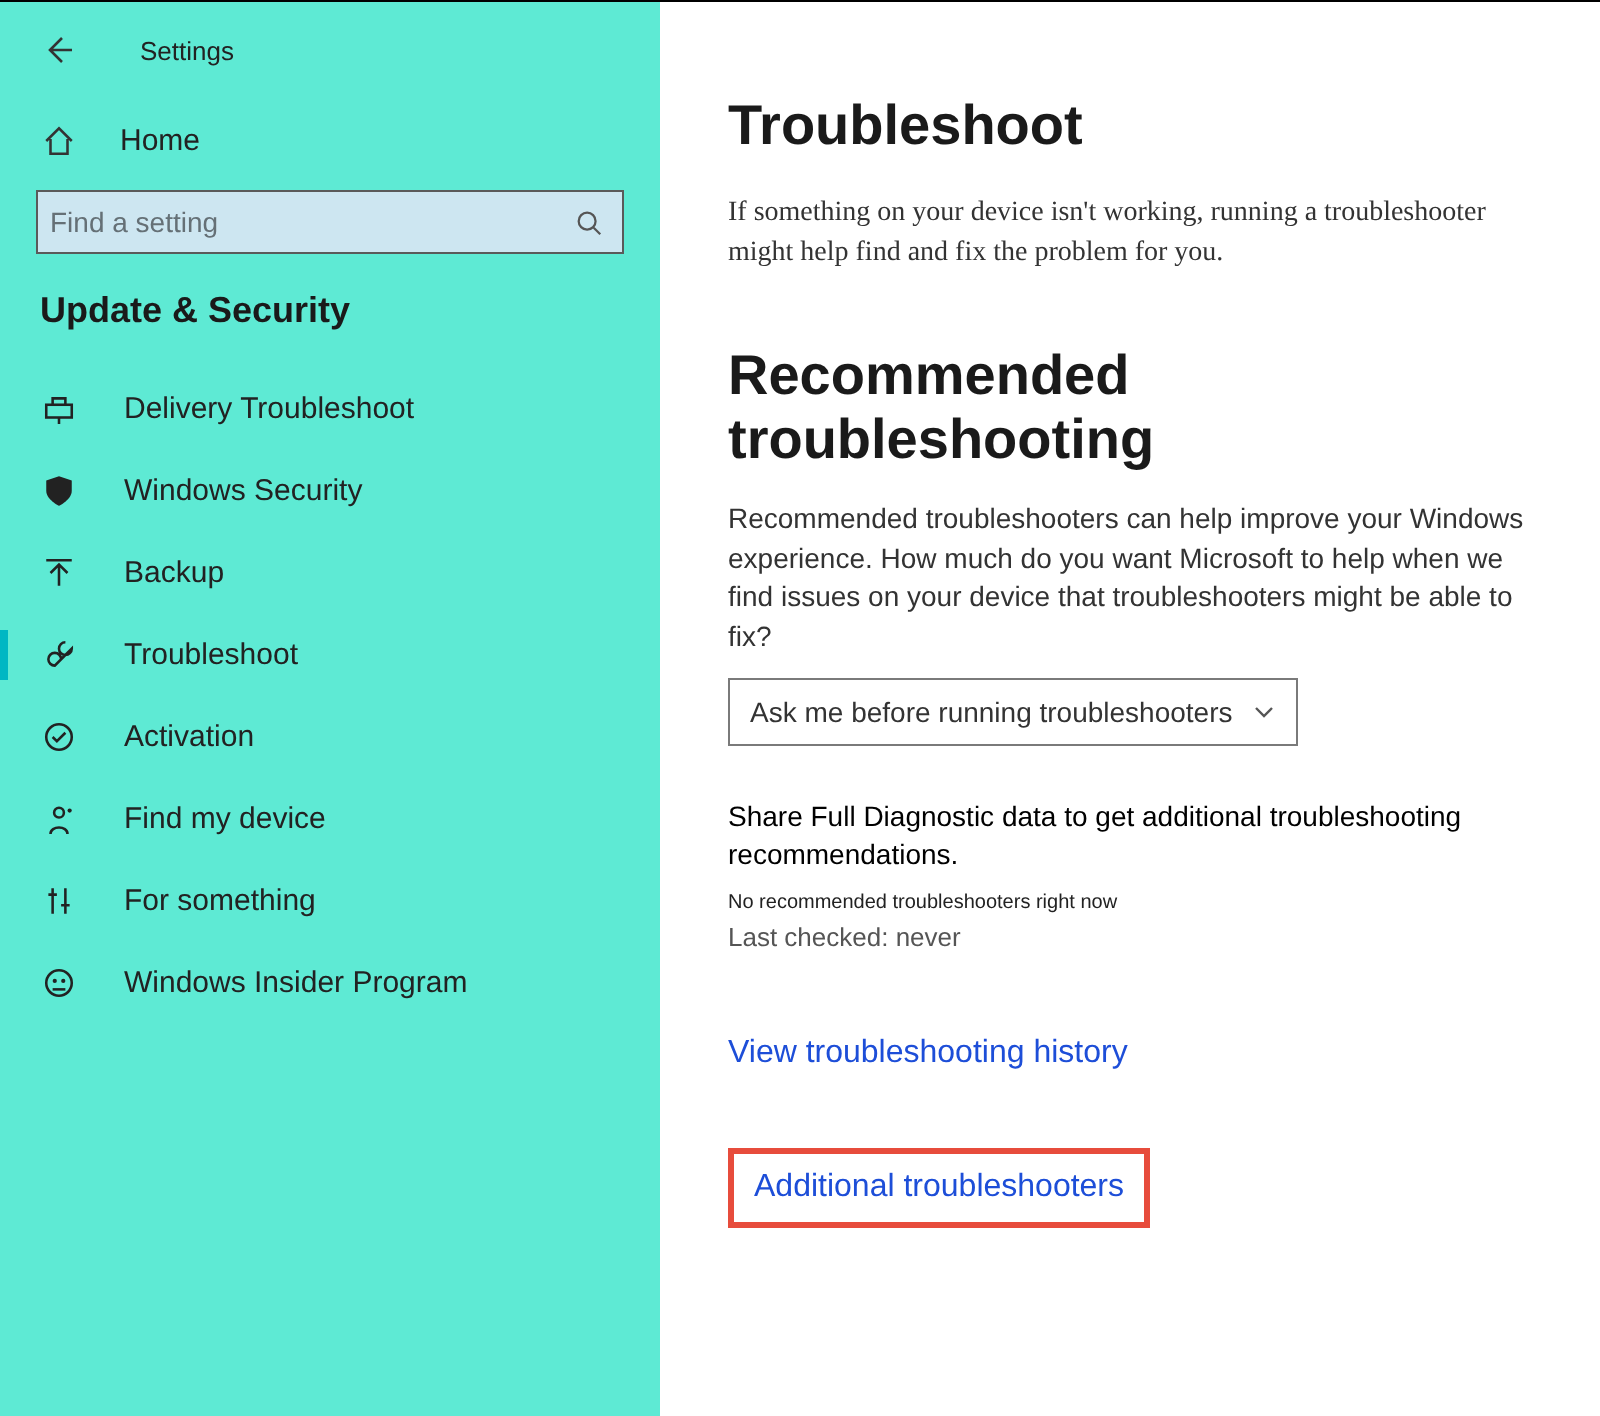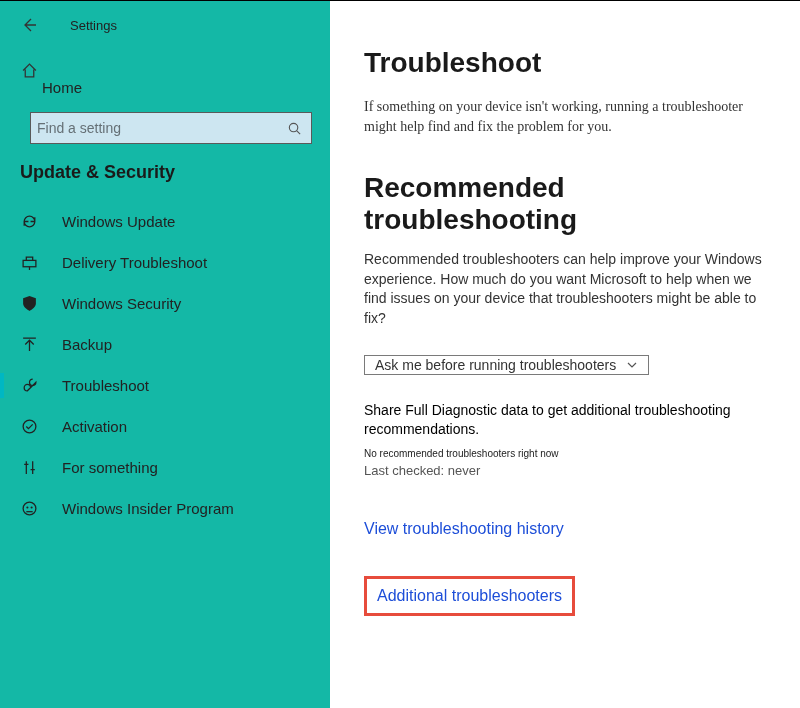--- a/index.html
+++ b/index.html
@@ -1,38 +1,38 @@
 <!DOCTYPE html>
 <html><head>
   <meta charset="utf-8">
   <style>
     * { box-sizing: border-box; margin: 0; padding: 0; font-family: "Segoe UI", sans-serif; }
     body { width: 800px; height: 708px; display: flex; background: #fff; overflow: hidden; border-top: 1px solid #000; }
-    .sidebar { width: 330px; flex-shrink: 0; background: #14b8a6; padding: 10px 14px 0 14px; }
+    .sidebar { width: 330px; flex-shrink: 0; background: #5eead4; padding: 10px 14px 0 14px; }
     .side-top { display: flex; align-items: center; padding: 5px 0 20px 6px; }
     .side-top .back { width: 18px; height: 18px; display: flex; align-items: center; justify-content: center; color: #333; }
     .side-top .title { margin-left: 32px; font-size: 13px; color: #222; }
-    .home-row { display: flex; align-items: flex-start; padding: 8px 6px; margin-bottom: 8px; cursor: pointer; flex-direction: column; }
+    .home-row { display: flex; align-items: center; padding: 8px 6px; margin-bottom: 8px; cursor: pointer; }
     .home-row .icon { width: 18px; display: flex; justify-content: center; color: #333; }
     .home-row .label { margin-left: 22px; font-size: 15px; color: #222; }
-    .search-box { display: flex; align-items: center; border: 1px solid #5a5a5a; background: #cde6f1; height: 32px; margin: 0 4px 16px 16px; padding: 0 6px; }
+    .search-box { display: flex; align-items: center; border: 1px solid #5a5a5a; background: #cde6f1; height: 32px; margin: 0 4px 16px 4px; padding: 0 6px; }
     .search-box input { flex: 1; border: none; background: transparent; font-size: 14px; color: #555; outline: none; }
     .search-box input::placeholder { color: #657076; }
     .search-box .sicon { width: 18px; color: #555; }
     .cat-header { font-size: 18px; font-weight: 600; color: #1a1a1a; padding: 2px 6px 18px 6px; }
     .nav-item { display: flex; align-items: center; padding: 12px 6px; cursor: pointer; position: relative; }
     .nav-item .icon { width: 18px; display: flex; justify-content: center; color: #222; }
     .nav-item .label { margin-left: 24px; font-size: 15px; color: #222; }
     .nav-item.active::before { content: ""; position: absolute; left: -14px; top: 8px; bottom: 8px; width: 4px; background: #00b7c3; }
     .main { flex: 1; padding: 46px 34px 0 34px; }
     h1 { font-size: 28px; font-weight: 600; color: #1a1a1a; margin-bottom: 18px; }
     .intro { font-size: 14px; color: #333; line-height: 1.4; margin-bottom: 36px; font-family: Liberation Serif, serif; }
     h2 { font-size: 28px; font-weight: 700; color: #1a1a1a; margin-bottom: 14px; }
-    .desc { font-size: 14px; color: #333; line-height: 1.4; margin-bottom: 26px; }
-    .dropdown { display: inline-flex; align-items: center; border: 1px solid #7a7a7a; height: 20px; padding: 0 10px; font-size: 14px; color: #333; cursor: pointer; margin-bottom: 26px; min-width: 282px; justify-content: space-between; }
+    .desc { font-size: 14px; color: #333; line-height: 1.4; margin-bottom: 10px; }
+    .dropdown { display: inline-flex; align-items: center; border: 1px solid #7a7a7a; height: 34px; padding: 0 10px; font-size: 14px; color: #333; cursor: pointer; margin-bottom: 26px; min-width: 282px; justify-content: space-between; }
     .dropdown .chev { margin-left: 10px; }
     .warn { color: #000000; font-size: 14px; line-height: 1.4; margin-bottom: 8px; }
     .none { font-size: 10px; color: #222; margin-bottom: 4px; }
     .checked { font-size: 13px; color: #555; margin-bottom: 42px; }
     .link { color: #1d4ed8; font-size: 16px; cursor: pointer; display: inline-block; }
     .link + .spacer { height: 38px; }
     .highlight-box { display: inline-block; padding: 8px 10px; border: 3px solid #e74c3c; }
     svg { display: block; }
   </style>
 </head>
@@ -65,28 +65,20 @@
           <path d="M10.5 10.5 L14 14" stroke="#555" stroke-width="1.2"></path>
         </svg>
     </span>
   </div>
 
   <div class="cat-header">Update &amp; Security</div>
 
   <div class="nav-item">
     <span class="icon">
         <svg width="17" height="17" viewBox="0 0 16 16">
-          <path d="M3 8 A5 5 0 0 1 13 8 M13 8 A5 5 0 0 1 3 8 M13 4 V8 H9 M3 12 V8 H7" stroke="#222" stroke-width="1.2" fill="none"></path>
-        </svg>
-      </span>
-    <span class="label">Windows Update</span>
-  </div>
-  <div class="nav-item">
-    <span class="icon">
-        <svg width="17" height="17" viewBox="0 0 16 16">
           <rect x="2" y="6" width="12" height="6" stroke="#222" stroke-width="1.2" fill="none"></rect>
           <path d="M5 6 V3 H11 V6 M8 12 V15" stroke="#222" stroke-width="1.2" fill="none"></path>
         </svg>
       </span>
     <span class="label">Delivery Troubleshoot</span>
   </div>
   <div class="nav-item">
     <span class="icon">
         <svg width="17" height="17" viewBox="0 0 16 16">
           <path d="M8 1 L14 3 V8 C14 12 8 15 8 15 C8 15 2 12 2 8 V3 Z" fill="#222"></path>
@@ -111,20 +103,30 @@
     <span class="label">Troubleshoot</span>
   </div>
   <div class="nav-item">
     <span class="icon">
         <svg width="17" height="17" viewBox="0 0 16 16">
           <circle cx="8" cy="8" r="6" stroke="#222" stroke-width="1.2" fill="none"></circle>
           <path d="M5 8 L7 10 L11 6" stroke="#222" stroke-width="1.2" fill="none"></path>
         </svg>
       </span>
     <span class="label">Activation</span>
+  </div>
+  <div class="nav-item">
+    <span class="icon">
+        <svg width="17" height="17" viewBox="0 0 16 16">
+          <circle cx="8" cy="5" r="2.3" stroke="#222" stroke-width="1.2" fill="none"></circle>
+          <path d="M4 15 C4 11 12 11 12 15" stroke="#222" stroke-width="1.2" fill="none"></path>
+          <circle cx="13" cy="4" r="1" fill="#222"></circle>
+        </svg>
+      </span>
+    <span class="label">Find my device</span>
   </div>
   <div class="nav-item">
     <span class="icon">
         <svg width="17" height="17" viewBox="0 0 16 16">
           <path d="M5 2 V14 M11 2 V14 M3 5 H7 M9 10 H13" stroke="#222" stroke-width="1.2" fill="none"></path>
         </svg>
       </span>
     <span class="label">For something</span>
   </div>
   <div class="nav-item">

